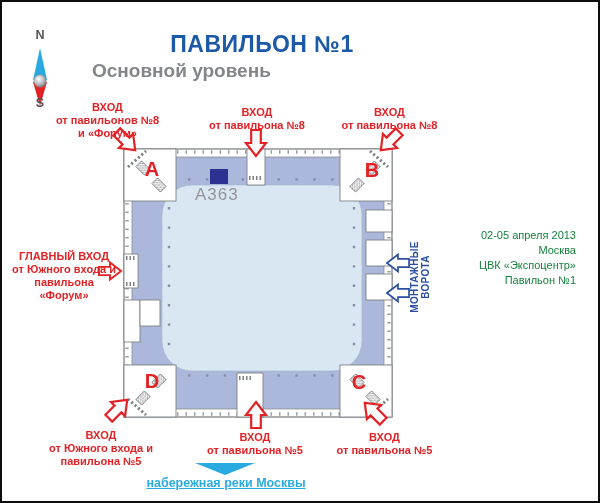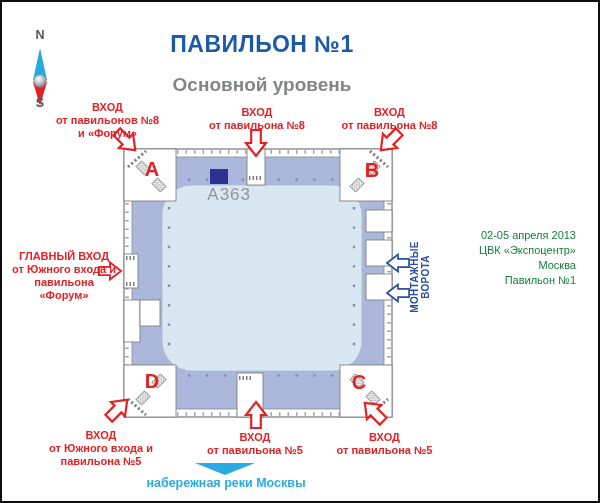--- a/index.html
+++ b/index.html
@@ -2,27 +2,27 @@
 <html><head>
 <meta charset="utf-8">
 <style>
   html,body{margin:0;padding:0;background:#fff;}
   .page{
     position:relative;width:600px;height:503px;box-sizing:border-box;
     border:2px solid #0d0d0d;background:#ffffff;overflow:hidden;
     font-family:"Liberation Sans",sans-serif;
   }
   .plan-svg{position:absolute;left:0;top:0;width:600px;height:503px;}
-  .abs{position:absolute;text-align:right;}
+  .abs{position:absolute;}
   .title{
     left:90px;top:29px;width:340px;text-align:center;
     font-size:23px;font-weight:bold;color:#1c5aa8;letter-spacing:.5px;
   }
   .subtitle{
-    left:90px;top:72px;width:340px;text-align:center;
+    left:90px;top:58px;width:340px;text-align:left;
     font-size:19px;font-weight:600;color:#838588;
   }
   .ent{
     font-size:11px;font-weight:bold;color:#e32226;line-height:1.18;
     text-align:center;white-space:pre-line;
   }
   .ent-tl{left:43px;top:99px;width:125px;}
   .ent-tc{left:193px;top:104px;width:124px;}
   .ent-tr{left:325px;top:104px;width:125px;}
   .ent-main{left:8px;top:248px;width:108px;}
@@ -33,21 +33,21 @@
     left:361px;top:264px;width:113px;text-align:center;
     font-size:10px;font-weight:bold;color:#2b4f9f;letter-spacing:.3px;
     transform:rotate(-90deg);
   }
   .info{
     right:22px;top:226px;width:220px;text-align:right;
     font-size:11px;color:#15803d;line-height:15px;
   }
   .embank{
     left:94px;top:474px;width:260px;text-align:center;
-    font-size:12.5px;font-weight:600;color:#29abe2;
+    font-size:12.5px;font-weight:600;color:#29abe2;text-decoration:underline;
   }
   .corner{
     width:24px;text-align:center;font-size:20px;font-weight:bold;color:#e32226;
   }
   .corner-a{left:138px;top:156px;}
   .corner-b{left:358px;top:157px;}
   .corner-c{left:345px;top:369px;}
   .corner-d{left:138px;top:368px;}
   .stand-label{
     left:193px;top:183px;width:56px;font-size:17px;color:#939598;letter-spacing:1px;
@@ -220,20 +220,20 @@
 
   <div class="abs corner corner-a">А</div>
   <div class="abs corner corner-b">В</div>
   <div class="abs corner corner-c">С</div>
   <div class="abs corner corner-d">D</div>
 
   <div class="abs stand-label">А363</div>
 
   <div class="abs info">
     <div>02-05 апреля 2013</div>
+    <div>Москва</div>
     <div>ЦВК «Экспоцентр»</div>
-    <div>Москва</div>
     <div>Павильон №1</div>
   </div>
 
   <div class="abs embank">набережная реки Москвы</div>
 
 </div>
 
 </body></html>

